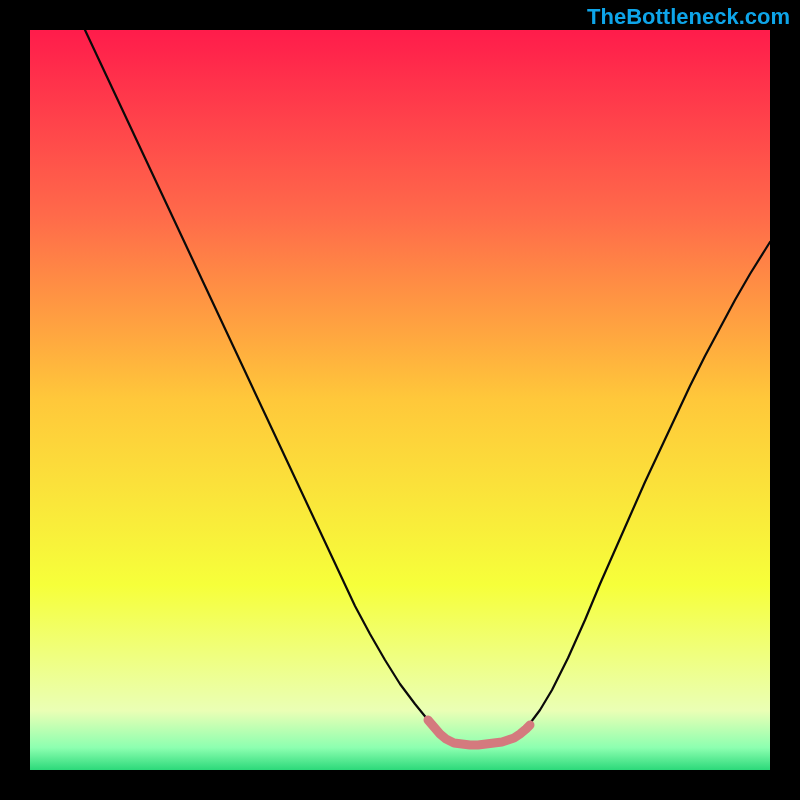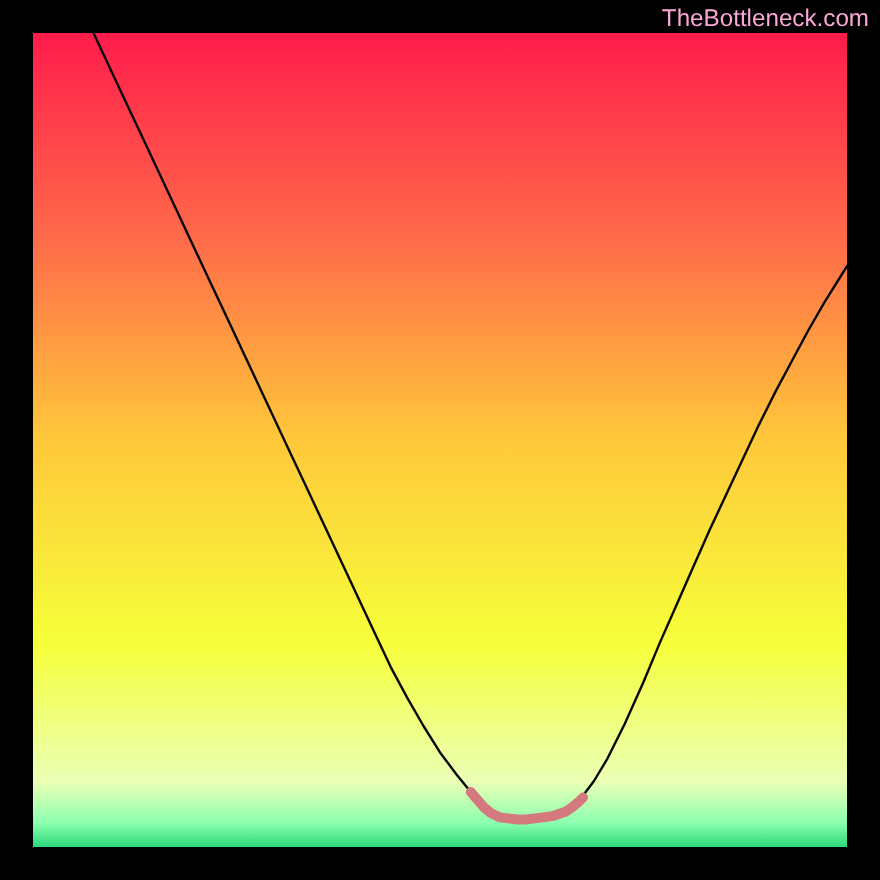--- a/index.html
+++ b/index.html
@@ -7,23 +7,23 @@
     padding: 0;
     width: 800px;
     height: 800px;
     background: #000;
     font-family: Arial, Helvetica, sans-serif;
   }
   .watermark {
     position: absolute;
     top: 4px;
     right: 10px;
-    color: #f9a8d4;
+    color: #0ea5e9;
     font-size: 22px;
-    font-weight: 400;
+    font-weight: 700;
     z-index: 10;
   }
   .frame {
     position: absolute;
     top: 30px;
     left: 30px;
     width: 740px;
     height: 740px;
     background: #000;
   }

